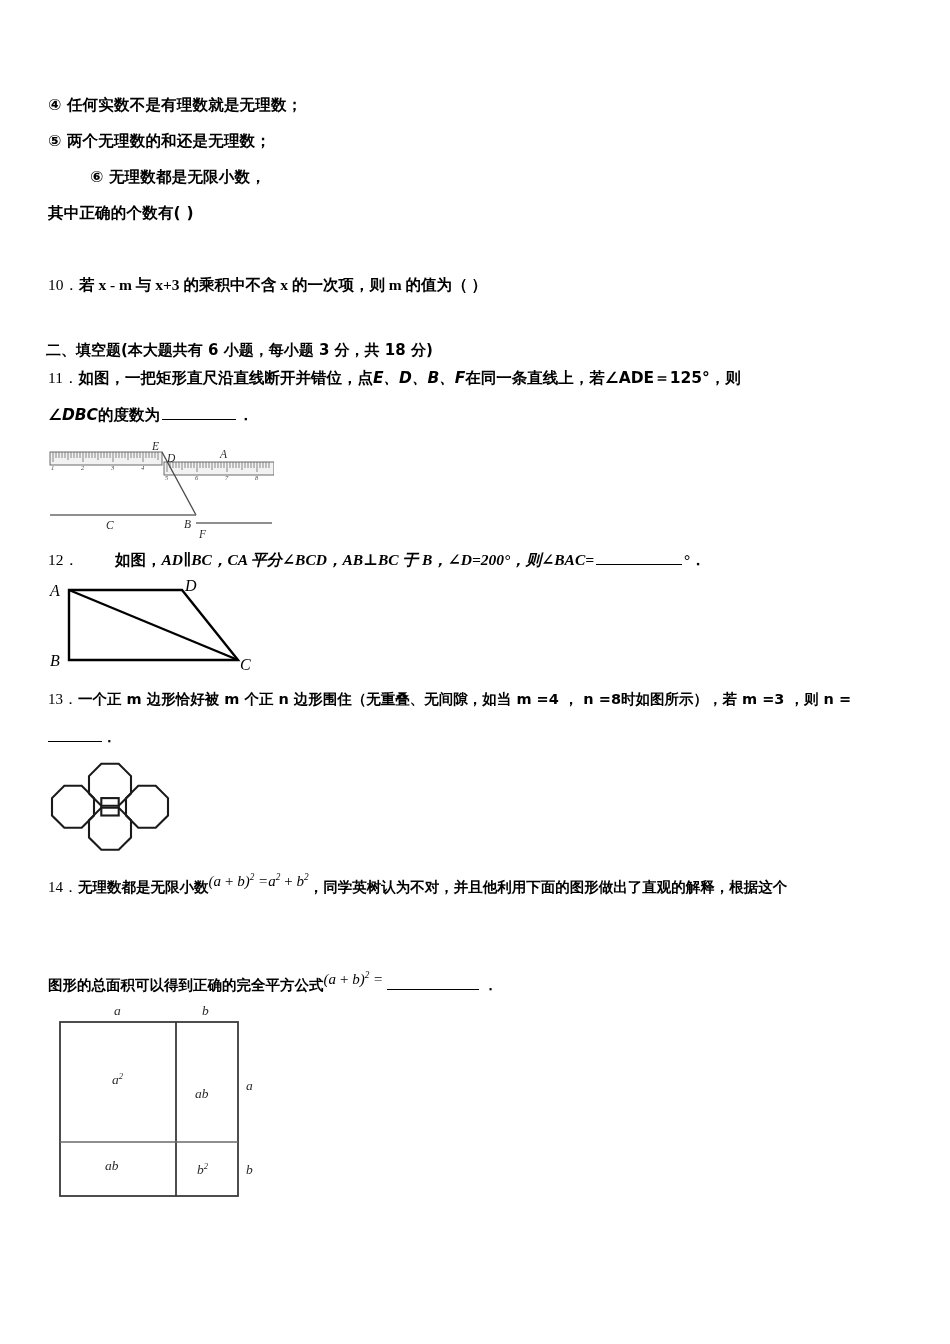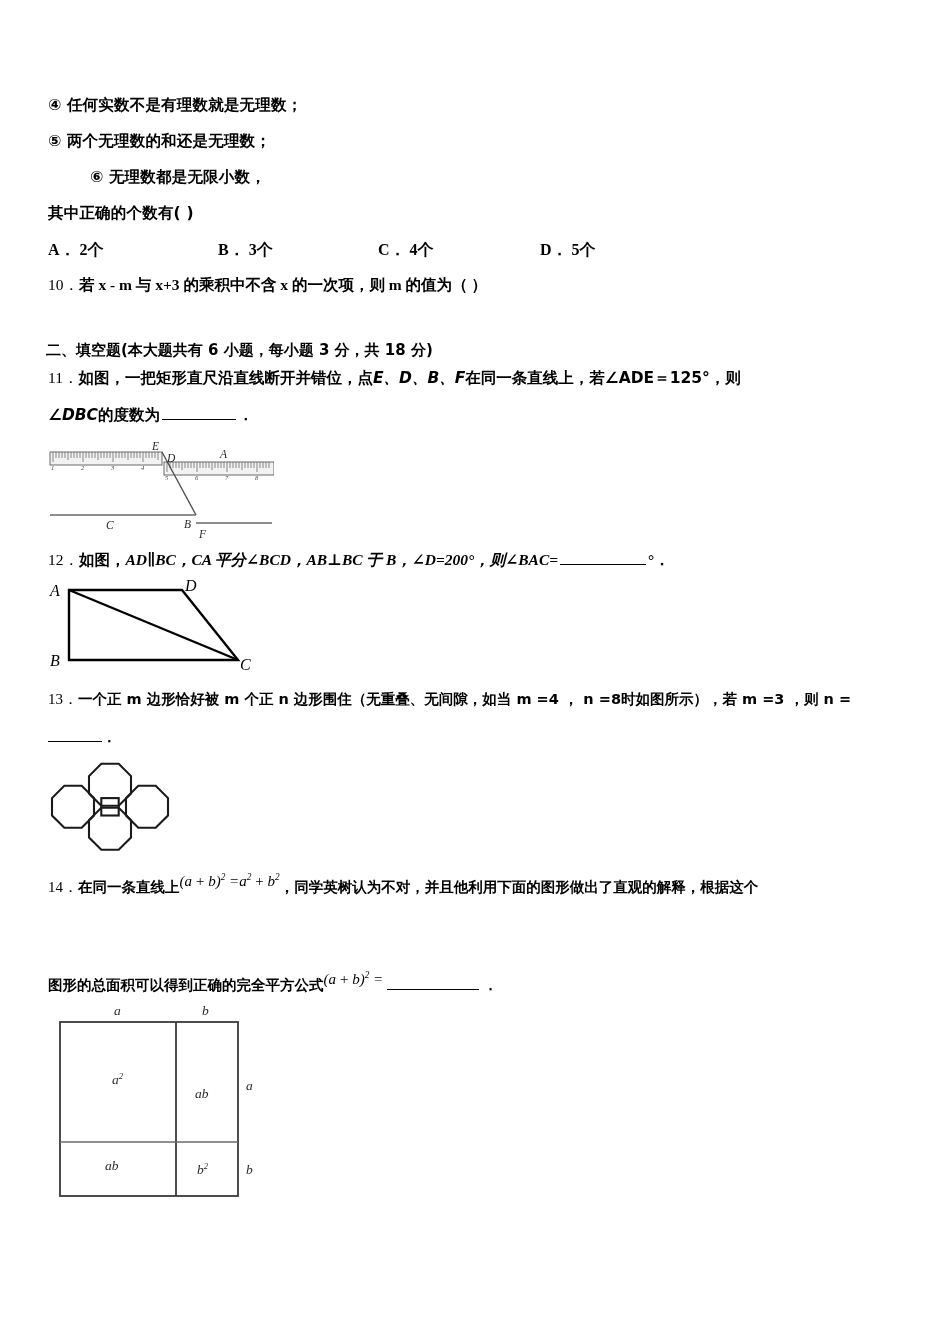--- a/index.html
+++ b/index.html
@@ -90,26 +90,20 @@
 </head>
 <body>
 
 <div class="page">
 
   <div class="tl stmt" style="left:48px; top:95px;">④ 任何实数不是有理数就是无理数；</div>
   <div class="tl stmt" style="left:48px; top:131px;">⑤ 两个无理数的和还是无理数；</div>
   <div class="tl stmt" style="left:48px; top:167px;margin-left:42px;">⑥ 无理数都是无限小数，</div>
   <div class="tl stmt" style="left:48px; top:203px;">其中正确的个数有(    )</div>
 
-  <div class="optrow" style="left:0px; top:240px;">
-    <span class="o opts" style="left:48px;"><span>A．</span>&nbsp;<span>2个</span></span>
-    <span class="o opts" style="left:218px;"><span>B．</span>&nbsp;<span>3个</span></span>
-    <span class="o opts" style="left:378px;"><span>C．</span>&nbsp;<span>4个</span></span>
-    <span class="o opts" style="left:540px;"><span>D．</span>&nbsp;<span>5个</span></span>
-  </div>
 
   <div class="tl" style="left:48px; top:275px;">
     <span class="qnum-serif">10．</span><span class="q10">若 x - m 与 x+3 的乘积中不含 x 的一次项，则 m 的值为（    ）</span>
   </div>
 
 
   <div class="tl sec-head" style="left:46px; top:341px;">二、填空题(本大题共有 6 小题，每小题 3 分，共 18 分)</div>
 
   <div class="tl" style="left:48px; top:368px;">
     <span class="qnum-serif">11．</span><span class="q11">如图，一把矩形直尺沿直线断开并错位，点</span><span class="q11" style="font-style:italic;">E、D、B、F</span><span class="q11">在同一条直线上，若∠ADE＝125°，则</span>
@@ -224,21 +218,21 @@
         <text x="123" y="25">D</text>
         <text x="176" y="21">A</text>
         <text x="62" y="92">C</text>
         <text x="140" y="91">B</text>
         <text x="155" y="101">F</text>
       </g>
     </svg>
   </div>
 
   <div class="tl" style="left:48px; top:550px;">
-    <span class="qnum-serif">12．</span><span class="q12" style="font-family:'DejaVu Sans', sans-serif;">如图，</span><span class="q12" style="font-style:italic;">AD∥BC，CA 平分∠BCD，AB⊥BC 于 B，∠D=200°，则∠BAC=</span><span class="blankline" style="width:86px; height:1px; margin:0 2px;"></span><span class="q12">°．</span>
+    <span class="qnum-serif">12．</span><span class="q12" style="font-family:'DejaVu Sans', sans-serif;margin-left:36px;">如图，</span><span class="q12" style="font-style:italic;">AD∥BC，CA 平分∠BCD，AB⊥BC 于 B，∠D=200°，则∠BAC=</span><span class="blankline" style="width:86px; height:1px; margin:0 2px;"></span><span class="q12">°．</span>
   </div>
 
   <div class="fig" style="left:42px; top:578px;">
     <svg width="230" height="96" viewBox="0 0 230 96">
 
       <polygon points="27,12 140,12 196,82 27,82" fill="none" stroke="#000000" stroke-width="2.4"></polygon>
 
       <line x1="27" y1="12" x2="196" y2="82" stroke="#000000" stroke-width="2.4"></line>
       <g font-family="Liberation Serif, serif" font-size="16" font-style="italic" fill="#000000">
         <text x="8" y="18">A</text>
@@ -267,21 +261,21 @@
         <polygon points="90.3,25.8 107.7,25.8 120,38.1 120,55.5 107.7,67.8 90.3,67.8 78,55.5 78,38.1"></polygon>
 
         <polygon points="53.3,47.8 70.7,47.8 83,60.1 83,77.5 70.7,89.8 53.3,89.8 41,77.5 41,60.1"></polygon>
 
         <rect x="53.3" y="38.1" width="17.4" height="17.4"></rect>
       </g>
     </svg>
   </div>
 
   <div class="tl q14" style="left:48px; top:878px;">
-    <span>14．</span><span class="cn">在同一条直线上</span><span class="mathv" style="font-size:15px; position:relative; top:-6px;">(<span class="ital">a</span> + <span class="ital">b</span>)<sup>2</sup>&nbsp;=<span class="ital">a</span><sup>2</sup> + <span class="ital">b</span><sup>2</sup></span><span class="cn">，同学英树认为不对，并且他利用下面的图形做出了直观的解释，根据这个</span>
+    <span>14．</span><span class="cn">无理数都是无限小数</span><span class="mathv" style="font-size:15px; position:relative; top:-6px;">(<span class="ital">a</span> + <span class="ital">b</span>)<sup>2</sup>&nbsp;=<span class="ital">a</span><sup>2</sup> + <span class="ital">b</span><sup>2</sup></span><span class="cn">，同学英树认为不对，并且他利用下面的图形做出了直观的解释，根据这个</span>
   </div>
   <div class="tl q14" style="left:48px; top:976px;">
     <span class="cn">图形的总面积可以得到正确的完全平方公式</span><span class="mathv" style="font-size:15px; position:relative; top:-6px;">(<span class="ital">a</span> + <span class="ital">b</span>)<sup>2</sup>&nbsp;=</span><span class="blankline" style="width:92px; height:1px; margin:0 4px;"></span><span class="cn">．</span>
   </div>
 
   <div class="fig" style="left:52px; top:998px;">
     <svg width="210" height="205" viewBox="0 0 210 205">
 
       <rect x="8" y="24" width="178" height="174" fill="none" stroke="#3a3a3a" stroke-width="1.8"></rect>
 

